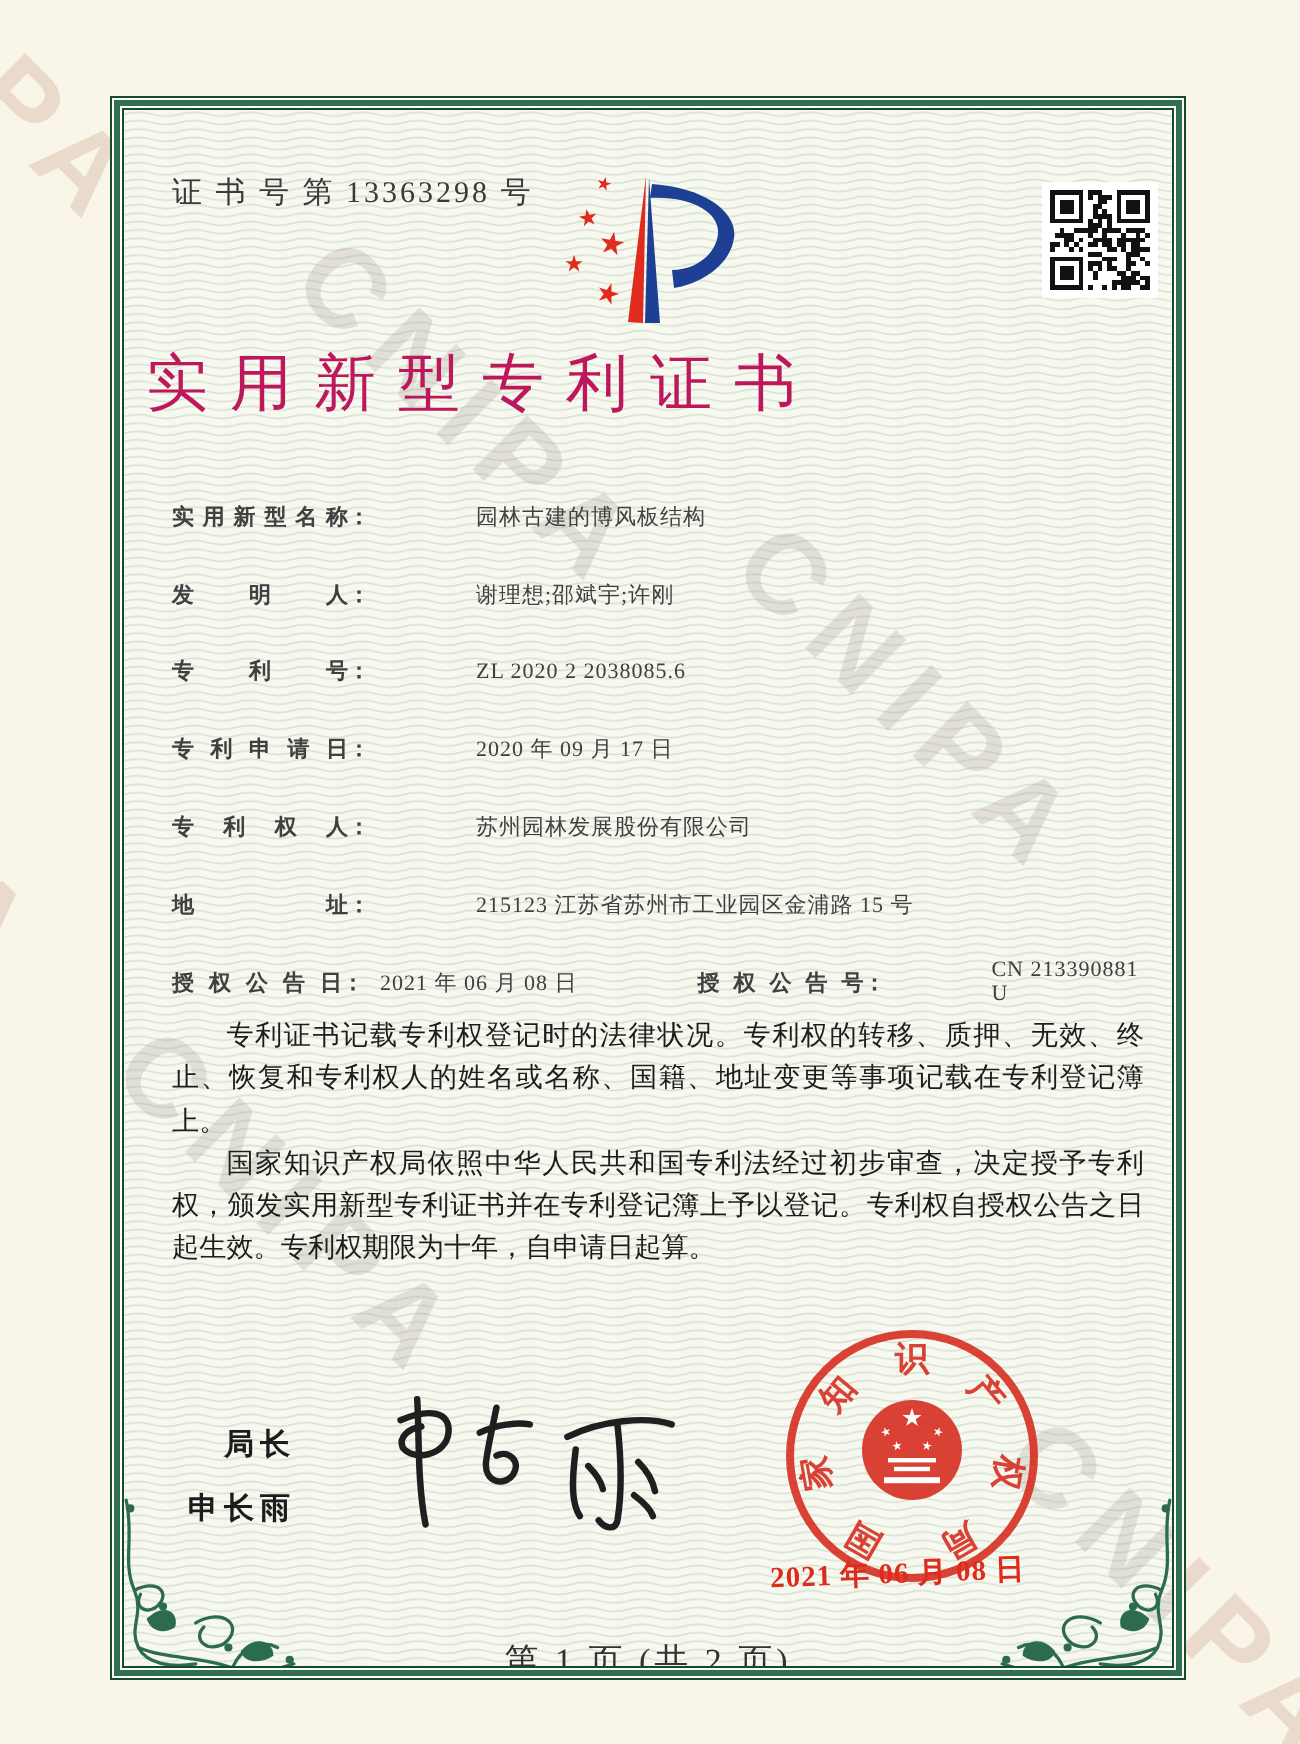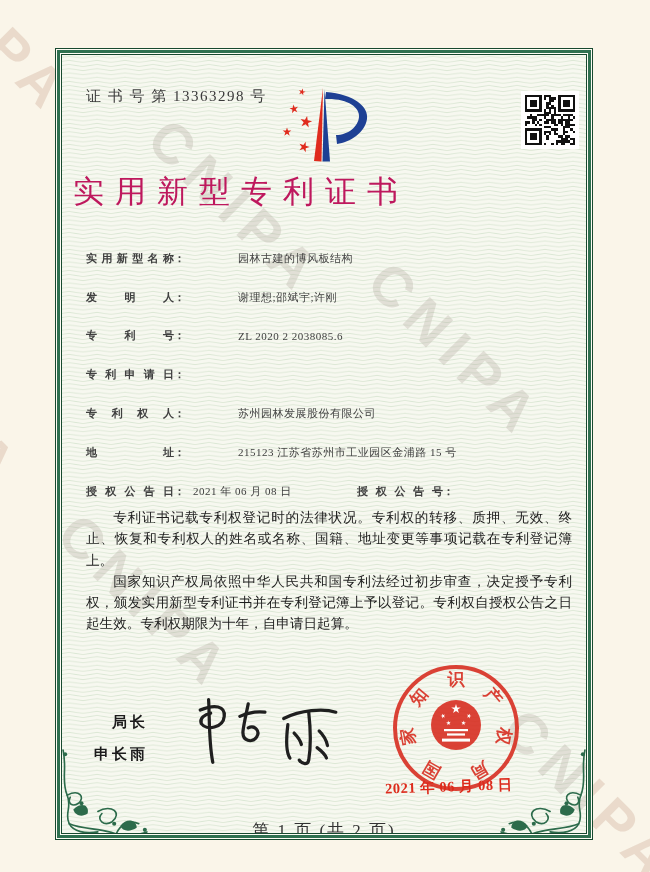--- a/index.html
+++ b/index.html
@@ -394,37 +394,39 @@
                 <span class="fvalue">谢理想;邵斌宇;许刚</span>
           </div>
           <div class="frow">
             <span class="flabel">专利号</span>
                 <span class="fcolon">：</span>
                 <span class="fvalue">ZL 2020 2 2038085.6</span>
           </div>
           <div class="frow">
             <span class="flabel">专利申请日</span>
                 <span class="fcolon">：</span>
+                <span class="fvalue">2020 年 09 月 17 日</span>
           </div>
           <div class="frow">
             <span class="flabel">专利权人</span>
                 <span class="fcolon">：</span>
                 <span class="fvalue">苏州园林发展股份有限公司</span>
           </div>
           <div class="frow">
             <span class="flabel">地址</span>
                 <span class="fcolon">：</span>
                 <span class="fvalue">215123 江苏省苏州市工业园区金浦路 15 号</span>
           </div>
           <div class="frow">
             <span class="flabel">授权公告日</span>
                 <span class="fcolon">：</span>
                 <span class="gval">2021 年 06 月 08 日</span>
             <span class="flabel2">授权公告号</span>
                 <span class="fcolon">：</span>
+                <span class="fvalue">CN 213390881 U</span>
           </div>
         </div>
 
         <div class="paras">
           <p>专利证书记载专利权登记时的法律状况。专利权的转移、质押、无效、终止、恢复和专利权人的姓名或名称、国籍、地址变更等事项记载在专利登记簿上。</p>
           <p>国家知识产权局依照中华人民共和国专利法经过初步审查，决定授予专利权，颁发实用新型专利证书并在专利登记簿上予以登记。专利权自授权公告之日起生效。专利权期限为十年，自申请日起算。</p>
         </div>
 
         <div class="signer">
           <div>局长</div>

